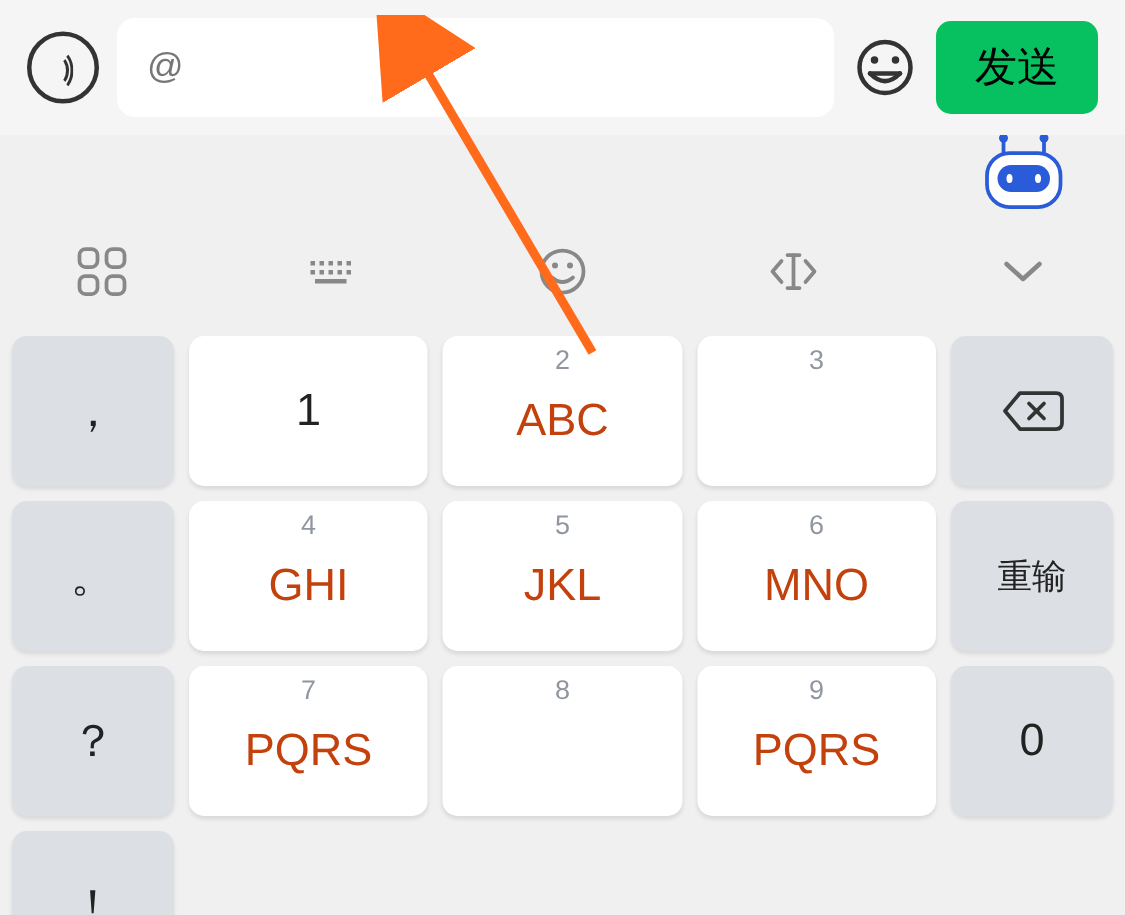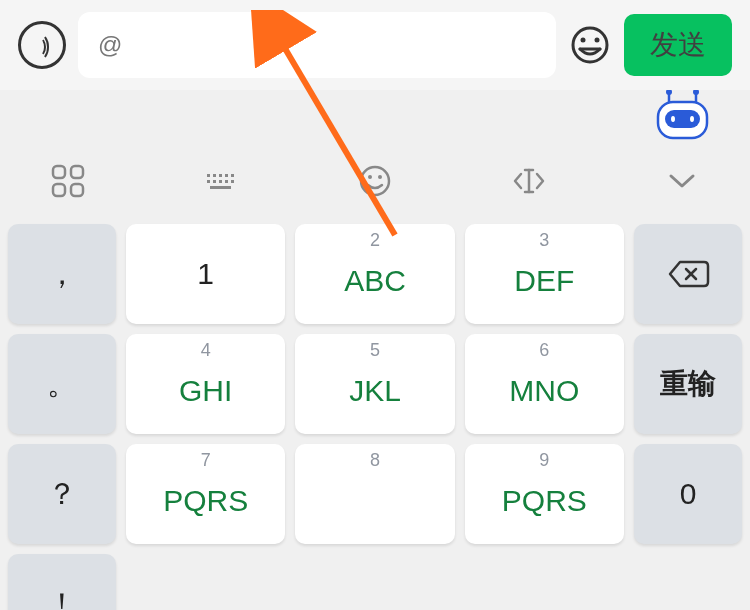--- a/index.html
+++ b/index.html
@@ -75,21 +75,21 @@
       width: 44px;
       height: 44px;
       display: flex;
       align-items: center;
       justify-content: center;
     }
     .send-btn {
       width: 108px;
       height: 62px;
       background: #07c160;
-      color: #404040;
+      color: #000000;
       border-radius: 10px;
       display: flex;
       align-items: center;
       justify-content: center;
       font-size: 28px;
     }
     .mascot-row {
       height: 56px;
       position: relative;
     }
@@ -136,31 +136,30 @@
       background: #dce0e5;
     }
     .key-digit {
       font-size: 18px;
       color: #9096a0;
       position: absolute;
       top: 6px;
     }
     .key-label {
       font-size: 30px;
-      color: #15803d;
+      color: #c2410c;
       margin-top: 14px;
     }
     .key-single {
       font-size: 30px;
       color: #222;
     }
     .key-chinese {
-      font-size: 28px;
+      font-size: 23px;
       color: #222;
-      font-weight: bold;
     }
     .arrow {
       position: absolute;
       top: 10px;
       left: 250px;
       pointer-events: none;
       z-index: 100;
     }
   </style>
 </head>
@@ -256,21 +255,20 @@
   </div>
   <div class="key">
     <span class="key-single">1</span>
   </div>
   <div class="key">
     <span class="key-digit">2</span>
     <span class="key-label">ABC</span>
   </div>
   <div class="key">
     <span class="key-digit">3</span>
-    <span class="key-label">DEF</span>
   </div>
   <div class="key gray">
     <svg width="44" height="32" viewBox="0 0 44 32">
       <path d="M14 4 L38 4 Q42 4 42 8 L42 24 Q42 28 38 28 L14 28 L4 16 Z" fill="none" stroke="#333" stroke-width="2.5" stroke-linejoin="round"></path>
       <line x1="20" y1="11" x2="30" y2="21" stroke="#333" stroke-width="2.5" stroke-linecap="round"></line>
       <line x1="30" y1="11" x2="20" y2="21" stroke="#333" stroke-width="2.5" stroke-linecap="round"></line>
     </svg>
   </div>
 
   <div class="key gray">

